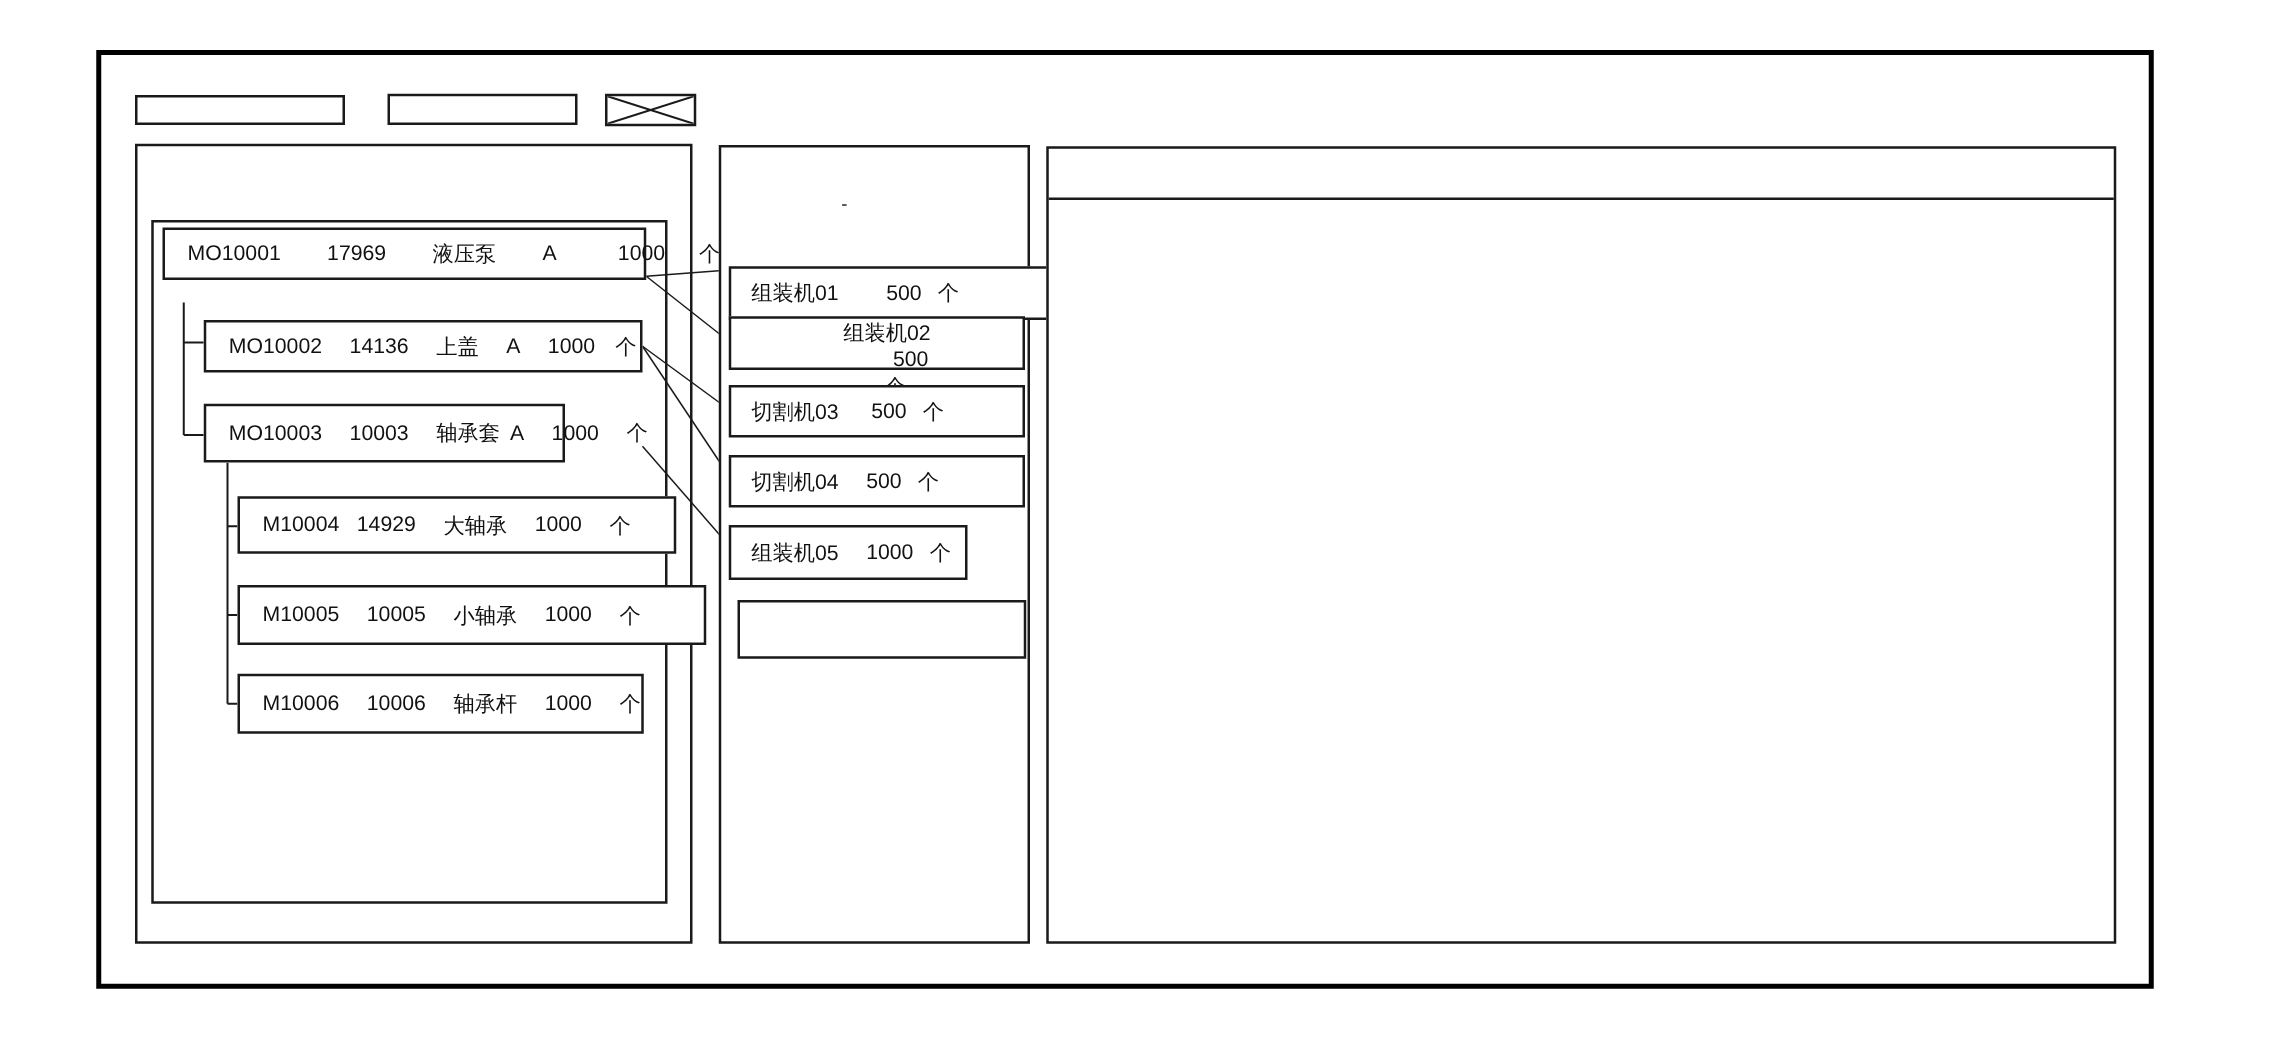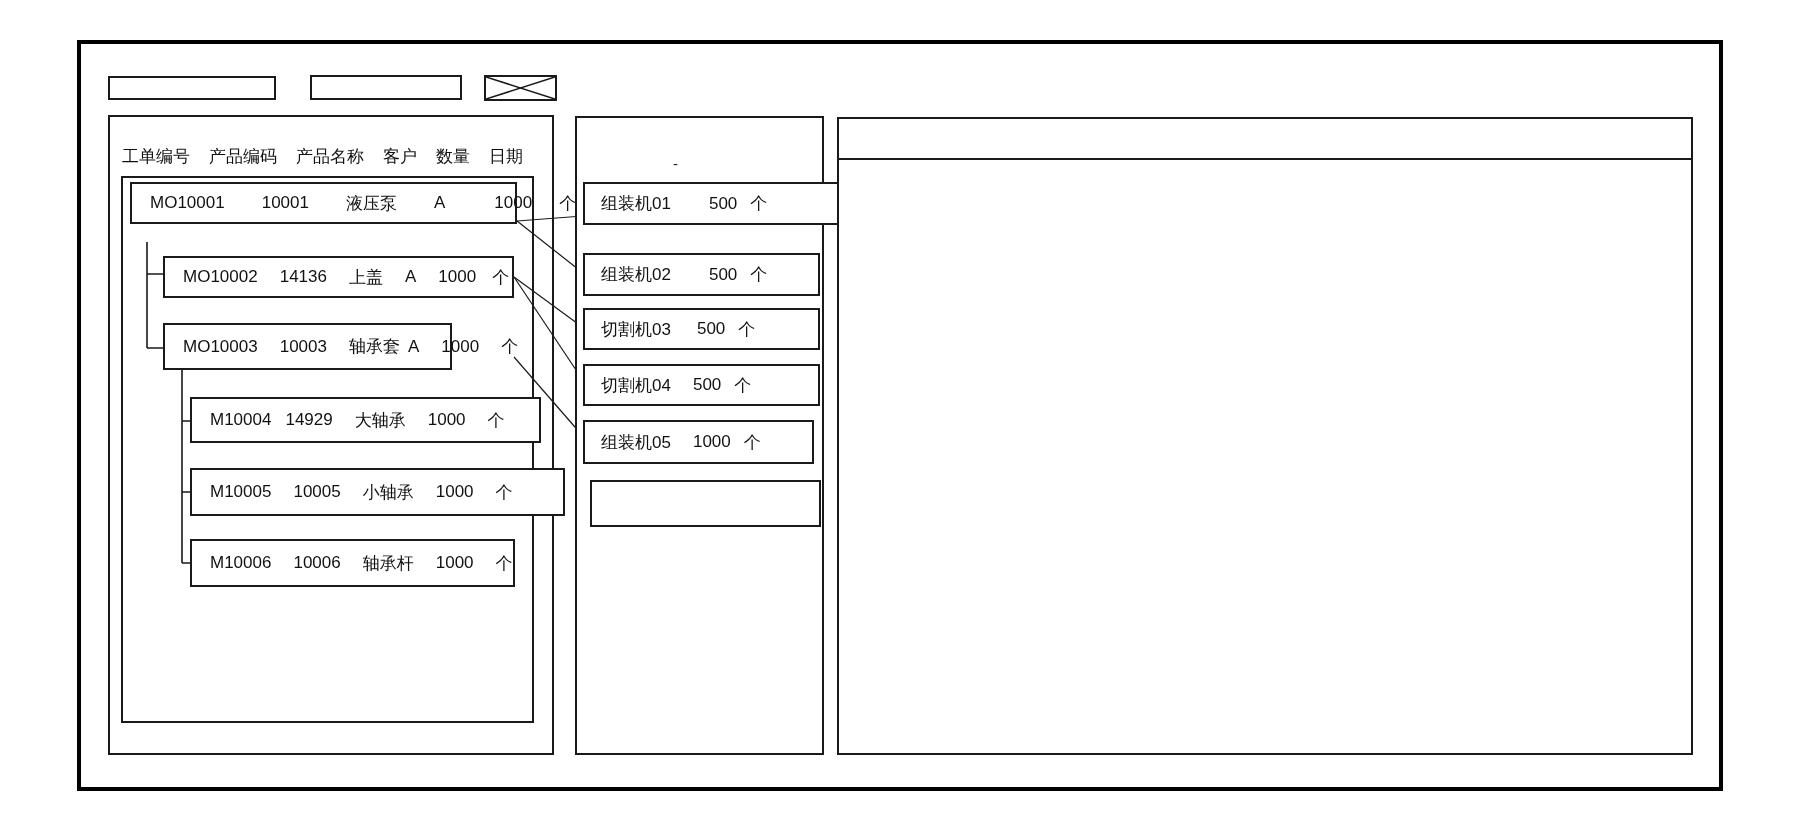--- a/index.html
+++ b/index.html
@@ -40,44 +40,36 @@
   <div class="abs thinbox" style="left:310px;top:75px;width:152px;height:25px;"></div>
   <div class="abs thinbox" style="left:484px;top:75px;width:73px;height:26px;">
     <svg width="69" height="22" viewBox="0 0 69 22" style="display:block">
       <line x1="0" y1="0" x2="69" y2="22" stroke="#1a1a1a" stroke-width="1.6"></line>
       <line x1="0" y1="22" x2="69" y2="0" stroke="#1a1a1a" stroke-width="1.6"></line>
     </svg>
   </div>
 
   <div class="abs panel" style="left:108px;top:115px;width:446px;height:640px;"></div>
 
-  <div class="abs colhead" style="left:122px;top:145px;height:22px;">
-    <span>工单编号</span>
-    <span>产品编码</span>
-    <span>产品名称</span>
-    <span>客户</span>
-    <span>数量</span>
-    <span>日期</span>
-  </div>
 
   <div class="abs panel" style="left:121px;top:176px;width:413px;height:547px;border-width:2px;"></div>
 
   <svg class="overlay" width="1819" height="833" viewBox="0 0 1819 833">
     <path d="M147,242 V348 M147,274 H163 M147,348 H163" fill="none" stroke="#1a1a1a" stroke-width="1.6"></path>
     <path d="M182,370 V563 M182,421 H190 M182,492 H190 M182,563 H190" fill="none" stroke="#1a1a1a" stroke-width="1.6"></path>
     <line x1="517" y1="221" x2="583" y2="216" stroke="#1a1a1a" stroke-width="1.2"></line>
     <line x1="517" y1="221" x2="583" y2="273" stroke="#1a1a1a" stroke-width="1.2"></line>
     <line x1="514" y1="277" x2="585" y2="329" stroke="#1a1a1a" stroke-width="1.2"></line>
     <line x1="514" y1="277" x2="586" y2="385" stroke="#1a1a1a" stroke-width="1.2"></line>
     <line x1="514" y1="357" x2="588" y2="442" stroke="#1a1a1a" stroke-width="1.2"></line>
   </svg>
 
   <div class="abs node" style="left:130px;top:182px;width:387px;height:42px;gap:37px;">
     <span>MO10001</span>
-    <span>10001</span>
+    <span>17969</span>
     <span>液压泵</span>
     <span>A</span>
     <span style="margin-left:12px;">1000</span>
     <span style="margin-left:-10px;">个</span>
   </div>
 
   <div class="abs node" style="left:163px;top:256px;width:351px;height:42px;">
     <span>MO10002</span>
     <span>14136</span>
     <span>上盖</span>
@@ -115,41 +107,41 @@
     <span>M10006</span>
     <span>10006</span>
     <span>轴承杆</span>
     <span>1000</span>
     <span>个</span>
   </div>
 
   <div class="abs panel" style="left:575px;top:116px;width:249px;height:639px;"></div>
   <span class="abs dashmark" style="left:673px;top:156px;">-</span>
 
-  <div class="abs machine" style="left:583px;top:182px;width:281px;height:43px;">
+  <div class="abs machine" style="left:583px;top:213px;width:281px;height:43px;">
     <span>组装机01</span>
     <span class="qty">500</span>
     <span class="unit">个</span>
   </div>
-  <div class="abs machine" style="left:583px;top:253px;width:237px;height:43px;">
+  <div class="abs machine" style="left:583px;top:253px;width:237px;height:43px;flex-direction:column;">
     <span>组装机02</span>
     <span class="qty">500</span>
     <span class="unit">个</span>
   </div>
   <div class="abs machine" style="left:583px;top:308px;width:237px;height:42px;">
     <span>切割机03</span>
     <span class="qty" style="margin-left:26px;">500</span>
     <span class="unit">个</span>
   </div>
   <div class="abs machine" style="left:583px;top:364px;width:237px;height:42px;">
     <span>切割机04</span>
     <span class="qty" style="margin-left:22px;">500</span>
     <span class="unit">个</span>
   </div>
-  <div class="abs machine" style="left:583px;top:420px;width:231px;height:44px;">
+  <div class="abs machine" style="left:583px;top:420px;width:191px;height:44px;">
     <span>组装机05</span>
     <span class="qty" style="margin-left:22px;">1000</span>
     <span class="unit">个</span>
   </div>
   <div class="abs machine" style="left:590px;top:480px;width:231px;height:47px;">
     <span></span>
   </div>
 
   <div class="abs panel" style="left:837px;top:117px;width:856px;height:638px;">
     <div class="hdrstrip" style="height:39px;"></div>

